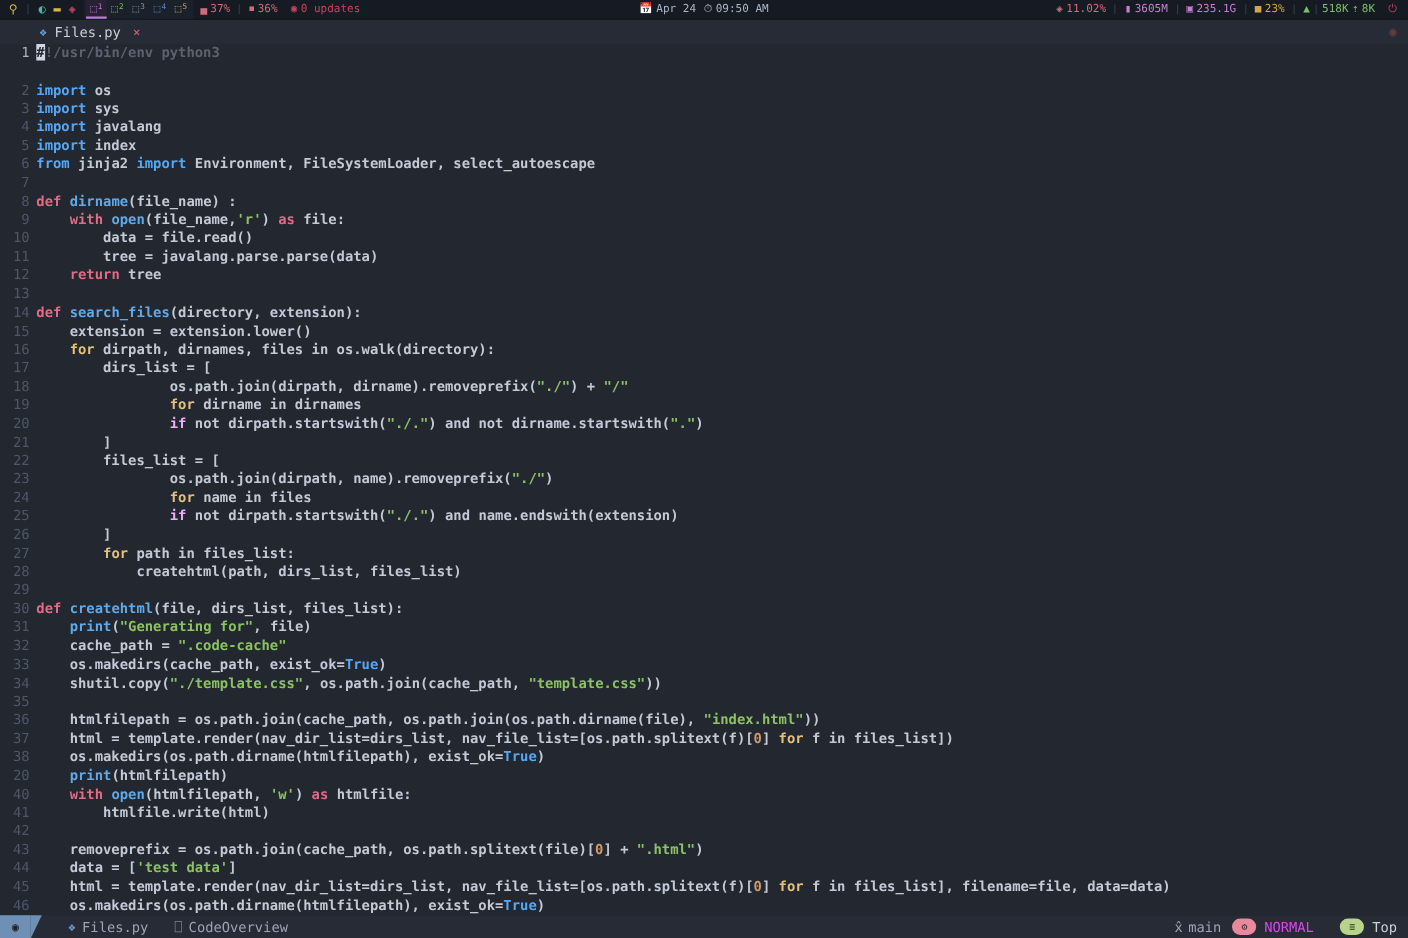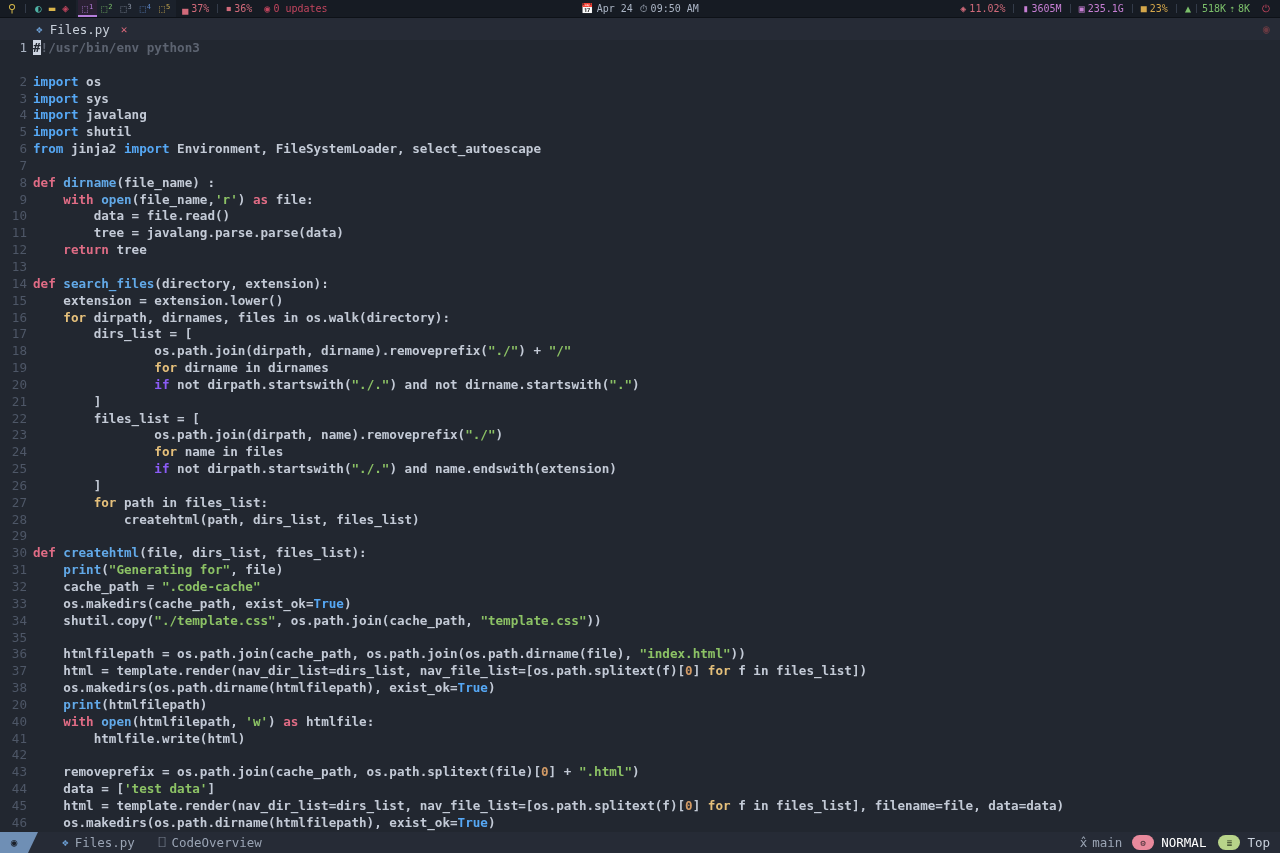--- a/index.html
+++ b/index.html
@@ -95,21 +95,21 @@
     color: #4e5767;
     padding-right: 6px;
     user-select:none;
   }
   .codeline.cur .gutter { color:#aab3c2; }
   .code { color:#c3cad6;font-weight:bold; }
 
   
   .k   { color:#e06c85;margin-top:24px; }  
   .kw2 { color:#e5c07b; }  
-  .kw3 { color:#8b5cf6; }  
+  .kw3 { color:#f0abfc; }  
   .fn  { color:#62a9e8; }  
   .bi  { color:#56a8f5; }  
   .st  { color:#8cc265; }  
   .num { color:#d19a66; }  
   .cm  { color:#5c6370; }  
   .pl  { color:#c3cad6; }  
   .cursor {
     background:#cfd6e2; color:#222730;
   }
 
@@ -140,21 +140,21 @@
   .sb-item .ovico { color:#7b8494; font-size:11px; }
   .sb-right { margin-left:auto; display:flex; align-items:center; gap:0px; padding-right:10px; }
   .sb-branch { display:flex; align-items:center; gap:5px; padding:0 10px; color:#9aa4b4;}
   .badge {
     display:inline-flex; align-items:center; justify-content:center;
     width:22px; height:15px; border-radius:8px;
     font-size:9px; color:#3a2a30; margin-right:7px;
   }
   .badge.pink { background:#e8899c; }
   .badge.green{ background:#b8d48a; color:#2f3a22; }
-  .sb-mode { color:#ffffff; padding-right:12px; }
+  .sb-mode { color:#d946ef; padding-right:24px; }
   .sb-pos { color:#c9d1dc; }
 </style>
 </head>
 <body>
 
 <div class="topbar">
 
   <div class="tb-left">
     <div class="launcher">
       <span class="lico" style="color:#d4b84a">⚲</span>
@@ -255,21 +255,21 @@
     <span class="xbox">◉</span>
   </div>
 </div>
 
 <div class="editor" id="editor">
     <div class="codeline cur"><div class="gutter">1</div><div class="code"><span class="cursor">#</span><span class="cm">!/usr/bin/env python3</span></div></div>
     <div class="codeline"><div class="gutter"></div><div class="code"></div></div>
     <div class="codeline"><div class="gutter">2</div><div class="code"><span class="bi">import</span><span class="pl"> os</span></div></div>
     <div class="codeline"><div class="gutter">3</div><div class="code"><span class="bi">import</span><span class="pl"> sys</span></div></div>
     <div class="codeline"><div class="gutter">4</div><div class="code"><span class="bi">import</span><span class="pl"> javalang</span></div></div>
-    <div class="codeline"><div class="gutter">5</div><div class="code"><span class="bi">import</span><span class="pl"> shutil</span></div></div>
+    <div class="codeline"><div class="gutter">5</div><div class="code"><span class="bi">import</span><span class="pl"> index</span></div></div>
     <div class="codeline"><div class="gutter">6</div><div class="code"><span class="bi">from</span><span class="pl"> jinja2 </span><span class="bi">import</span><span class="pl"> Environment, FileSystemLoader, select_autoescape</span></div></div>
     <div class="codeline"><div class="gutter">7</div><div class="code"></div></div>
     <div class="codeline"><div class="gutter">8</div><div class="code"><span class="k">def</span><span class="pl"> </span><span class="fn">dirname</span><span class="pl">(file_name) :</span></div></div>
     <div class="codeline"><div class="gutter">9</div><div class="code"><span class="pl">    </span><span class="k">with</span><span class="pl"> </span><span class="fn">open</span><span class="pl">(file_name,</span><span class="st">'r'</span><span class="pl">) </span><span class="k">as</span><span class="pl"> file:</span></div></div>
     <div class="codeline"><div class="gutter">10</div><div class="code"><span class="pl">        data = file.read()</span></div></div>
     <div class="codeline"><div class="gutter">11</div><div class="code"><span class="pl">        tree = javalang.parse.parse(data)</span></div></div>
     <div class="codeline"><div class="gutter">12</div><div class="code"><span class="pl">    </span><span class="k">return</span><span class="pl"> tree</span></div></div>
     <div class="codeline"><div class="gutter">13</div><div class="code"></div></div>
     <div class="codeline"><div class="gutter">14</div><div class="code"><span class="k">def</span><span class="pl"> </span><span class="fn">search_files</span><span class="pl">(directory, extension):</span></div></div>
     <div class="codeline"><div class="gutter">15</div><div class="code"><span class="pl">    extension = extension.lower()</span></div></div>

